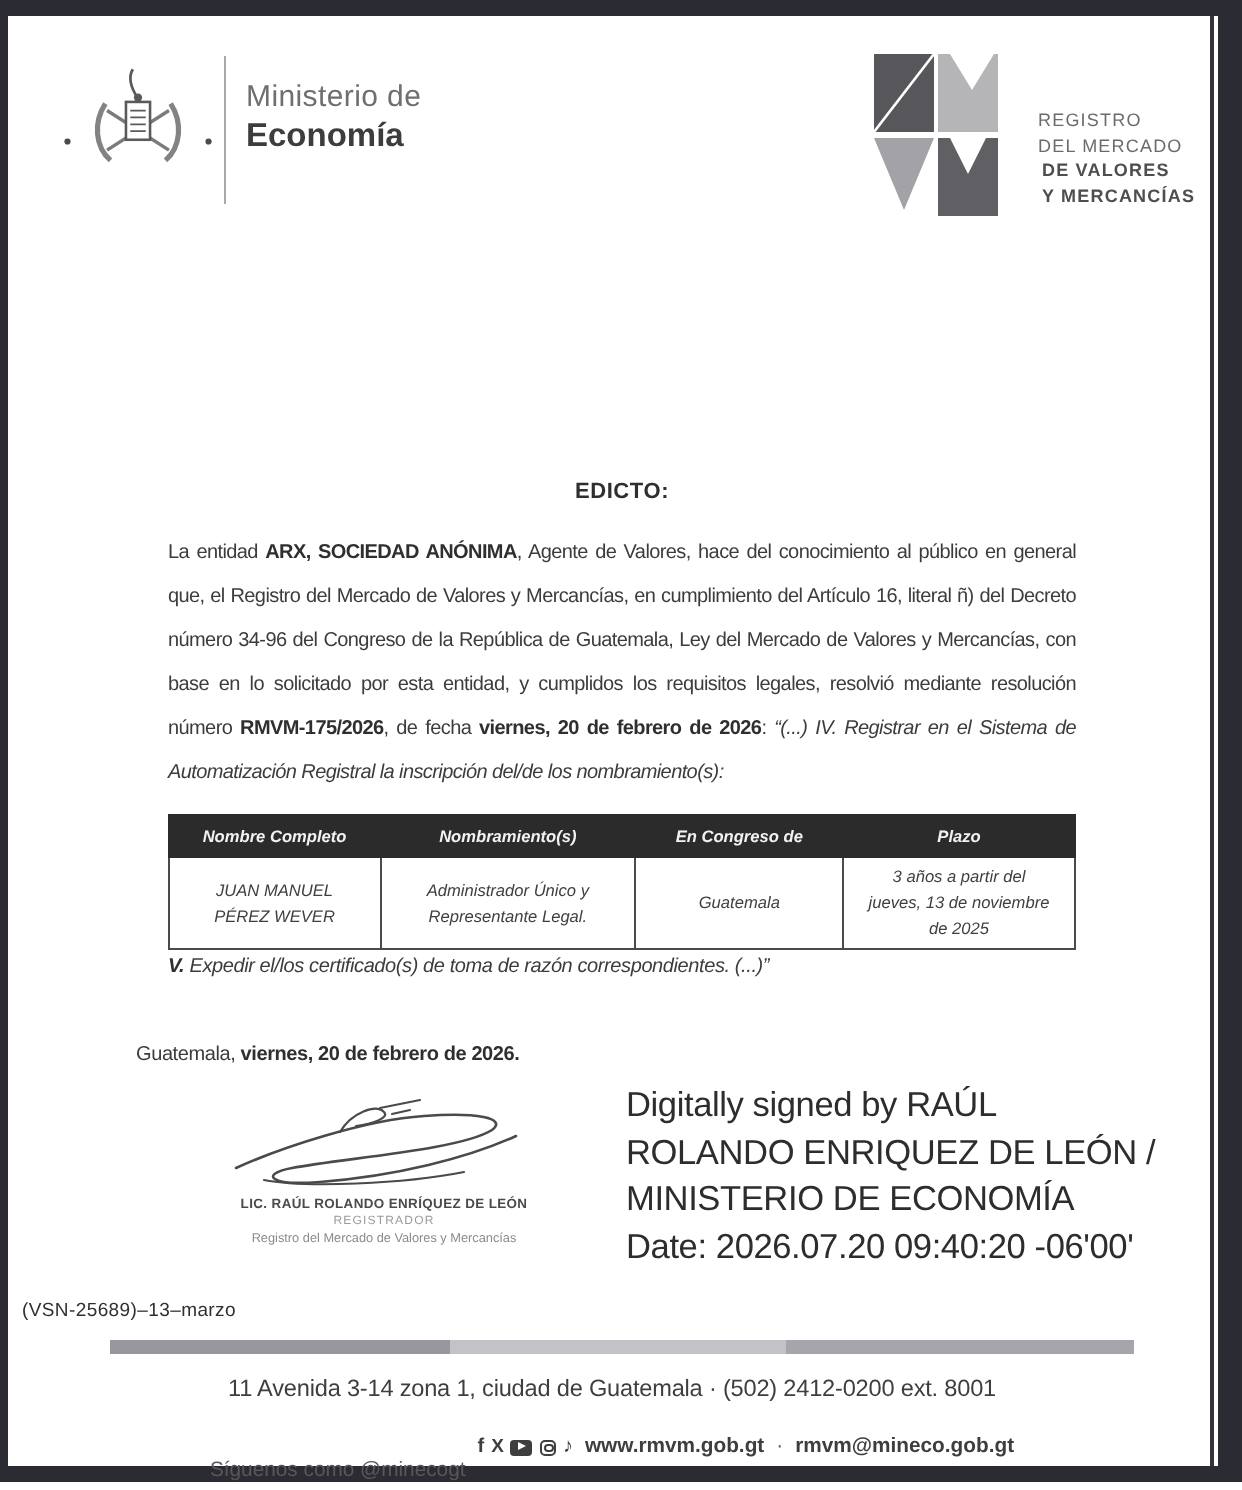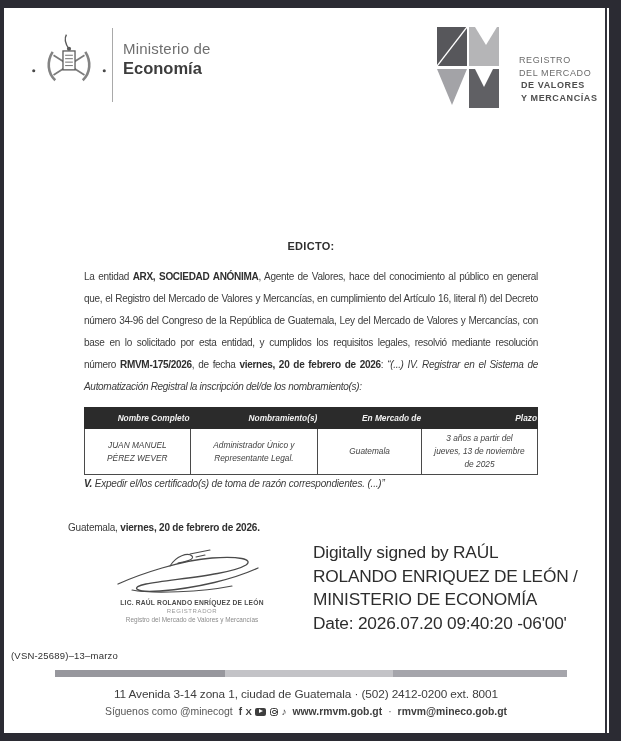--- a/index.html
+++ b/index.html
@@ -32,21 +32,21 @@
   .paragraph { position:absolute; left:84px; top:266px; width:454px; text-align:justify;
                font-size:10px; letter-spacing:-0.3px; line-height:22px; color:#3c3c3c; }
   .seg-r { }
   .seg-b { font-weight:700; color:#2f2f2f; }
   .seg-i { font-style:italic; }
   .seg-bi { font-weight:700; font-style:italic; color:#2f2f2f; }
 
   table.registry { position:absolute; left:84px; top:407px; width:454px; border-collapse:collapse;
                    font-size:8.3px; font-style:italic; color:#3f3f3f; table-layout:fixed; }
   table.registry th { background:#2b2b2b; color:#f2f2f2; font-weight:700; font-style:italic;
-                      height:21px; border:1px solid #2b2b2b; text-align:right; }
+                      height:21px; border:1px solid #2b2b2b; text-align:center; }
   table.registry td { border:1px solid #4a4a4a; height:46px; text-align:center;
                       vertical-align:middle; padding:2px 10px; line-height:1.55; }
   .col1{width:23.3%;} .col2{width:28.2%;} .col3{width:22.9%;} .col4{width:25.6%;}
 
   .closing-line { position:absolute; left:84px; top:478px; width:454px; font-size:10px;
                   letter-spacing:-0.2px; color:#3c3c3c; }
   .info-line   { position:absolute; left:84px; top:500px; width:454px; font-size:10px;
                  letter-spacing:-0.2px; color:#3c3c3c; }
   .place-date  { position:absolute; left:68px; top:522px; width:454px; font-size:10px;
                  letter-spacing:-0.2px; color:#3c3c3c; }
@@ -66,21 +66,21 @@
   .bar-seg { position:absolute; top:670px; height:7px; }
   .bar-seg1 { left:55px;  width:170px; background:#97979d; }
   .bar-seg2 { left:225px; width:168px; background:#c3c3c7; }
   .bar-seg3 { left:393px; width:174px; background:#a5a5ab; }
 
   
   .footer-address { position:absolute; left:4px; top:687px; width:604px; text-align:center;
                     font-size:11.8px; color:#3e3e3e; letter-spacing:-0.1px; }
   .footer-social { position:absolute; left:4px; top:706px; width:604px; display:flex;
                    justify-content:center; align-items:center; gap:6px; font-size:10.4px; }
-  .social-prefix { color:#585858; }
+  .social-prefix { color:#585858;margin-top:24px; }
   .social-icons { display:flex; align-items:center; gap:3.5px; }
   .soc { display:inline-block; color:#3e3e3e; }
   .facebook-icon { font-weight:700; font-size:10px; }
   .x-icon { font-weight:700; font-size:9.5px; }
   .tiktok-icon { font-weight:700; font-size:10px; }
   .youtube-icon { width:11px; height:8px; background:#3e3e3e; border-radius:2px; position:relative; }
   .youtube-icon::after { content:""; position:absolute; left:4px; top:1.7px;
     border-left:4px solid #fff; border-top:2.4px solid transparent; border-bottom:2.4px solid transparent; }
   .instagram-icon { width:8px; height:8px; border:1.4px solid #3e3e3e; border-radius:2.5px; position:relative; }
   .instagram-icon::after { content:""; position:absolute; left:1.2px; top:1.2px; width:2.8px;
@@ -156,21 +156,21 @@
     <colgroup>
       <col class="col1">
         <col class="col2">
         <col class="col3">
         <col class="col4">
     </colgroup>
     <thead>
       <tr id="table-header-row">
           <th>Nombre Completo</th>
           <th>Nombramiento(s)</th>
-          <th>En Mercado de</th>
+          <th>En Congreso de</th>
           <th>Plazo</th>
         </tr>
     </thead>
     <tbody id="registry-table-body">
         <tr>
           <td>JUAN MANUEL PÉREZ WEVER</td>
           <td>Administrador Único y Representante Legal.</td>
           <td>Guatemala</td>
           <td>3 años a partir del jueves, 13 de noviembre de 2025</td>
         </tr>

